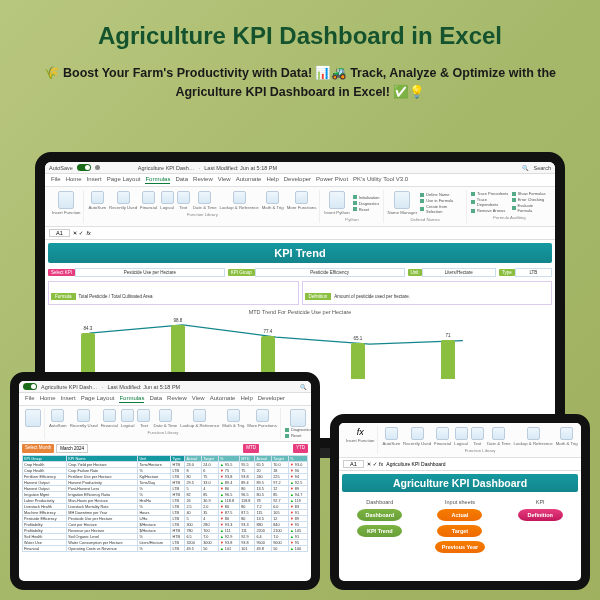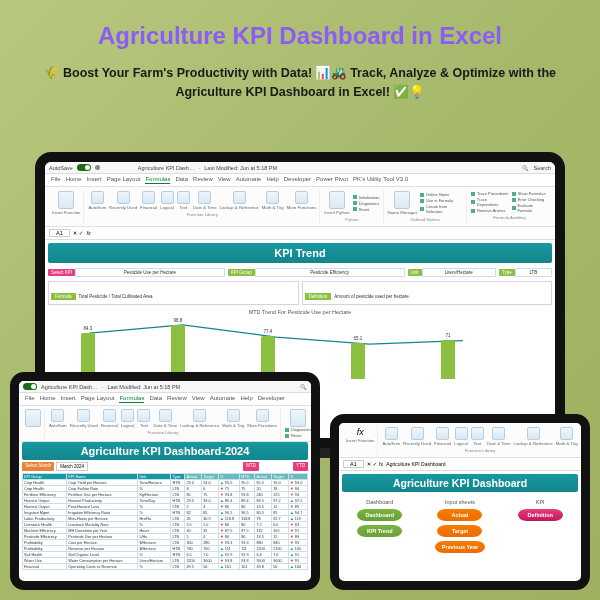--- a/index.html
+++ b/index.html
@@ -7,21 +7,21 @@
     width: 600px; height: 600px;
     background: linear-gradient(135deg, #b8c77e 0%, #a5b86a 50%, #9fb05f 100%);
     font-family: -apple-system, Segoe UI, sans-serif;
     overflow: hidden;
     position: relative;
   }
   .hero-title {
     text-align: center;
     font-size: 24px;
     font-weight: 700;
-    color: #8b5cf6;
+    color: #14532d;
     padding: 22px 10px 10px;
   }
   .hero-sub {
     text-align: center;
     font-size: 12.5px;
     font-weight: 600;
     color: #1a1a1a;
     padding: 4px 28px 14px;
     line-height: 1.5;
   }
@@ -455,21 +455,20 @@
             <span class="sq"></span>
             <span>Diagnostics</span>
           </div>
           <div>
             <span class="sq"></span>
             <span>Reset</span>
           </div>
         </div>
       </div>
   </div>
-  <div class="dash-banner">Agriculture KPI Dashboard-2024</div>
   <div class="dash-meta">
     <span class="pill or">Select Month</span>
     <span style="font-size:4.5px;padding:1px 3px;border:1px solid #ccc">March 2024</span>
     <span style="flex:1"></span>
     <span class="pill rd">MTD</span>
     <span style="width:30px"></span>
     <span class="pill rd">YTD</span>
   </div>
   <div class="tblwrap">
     <table id="dashtbl">

